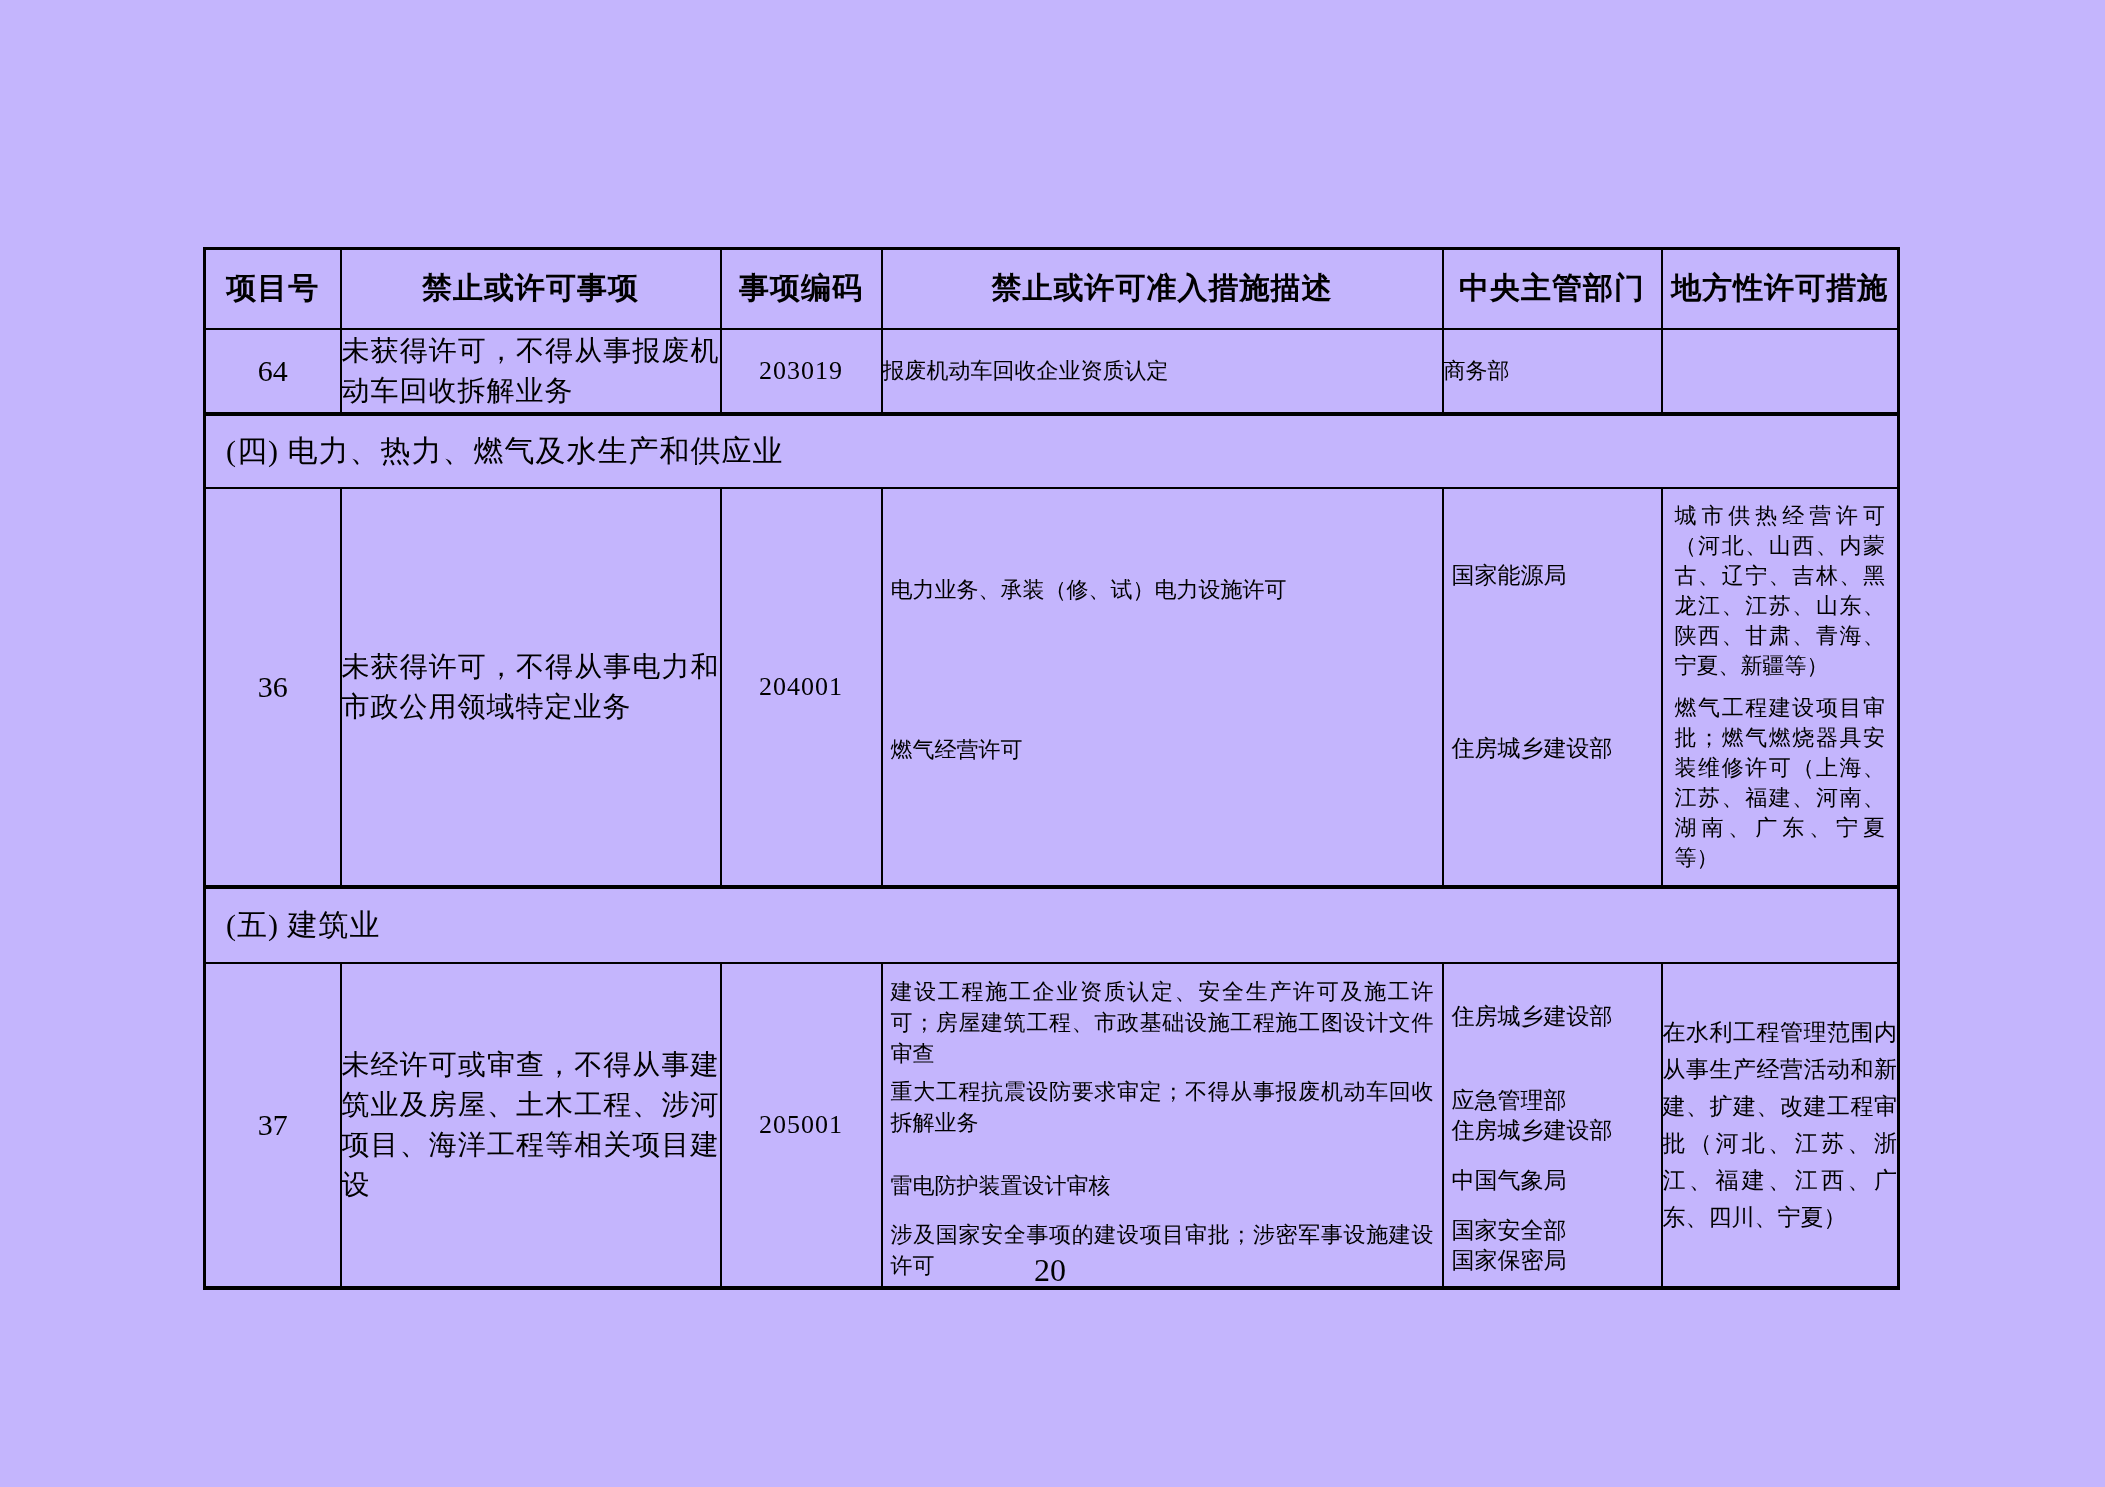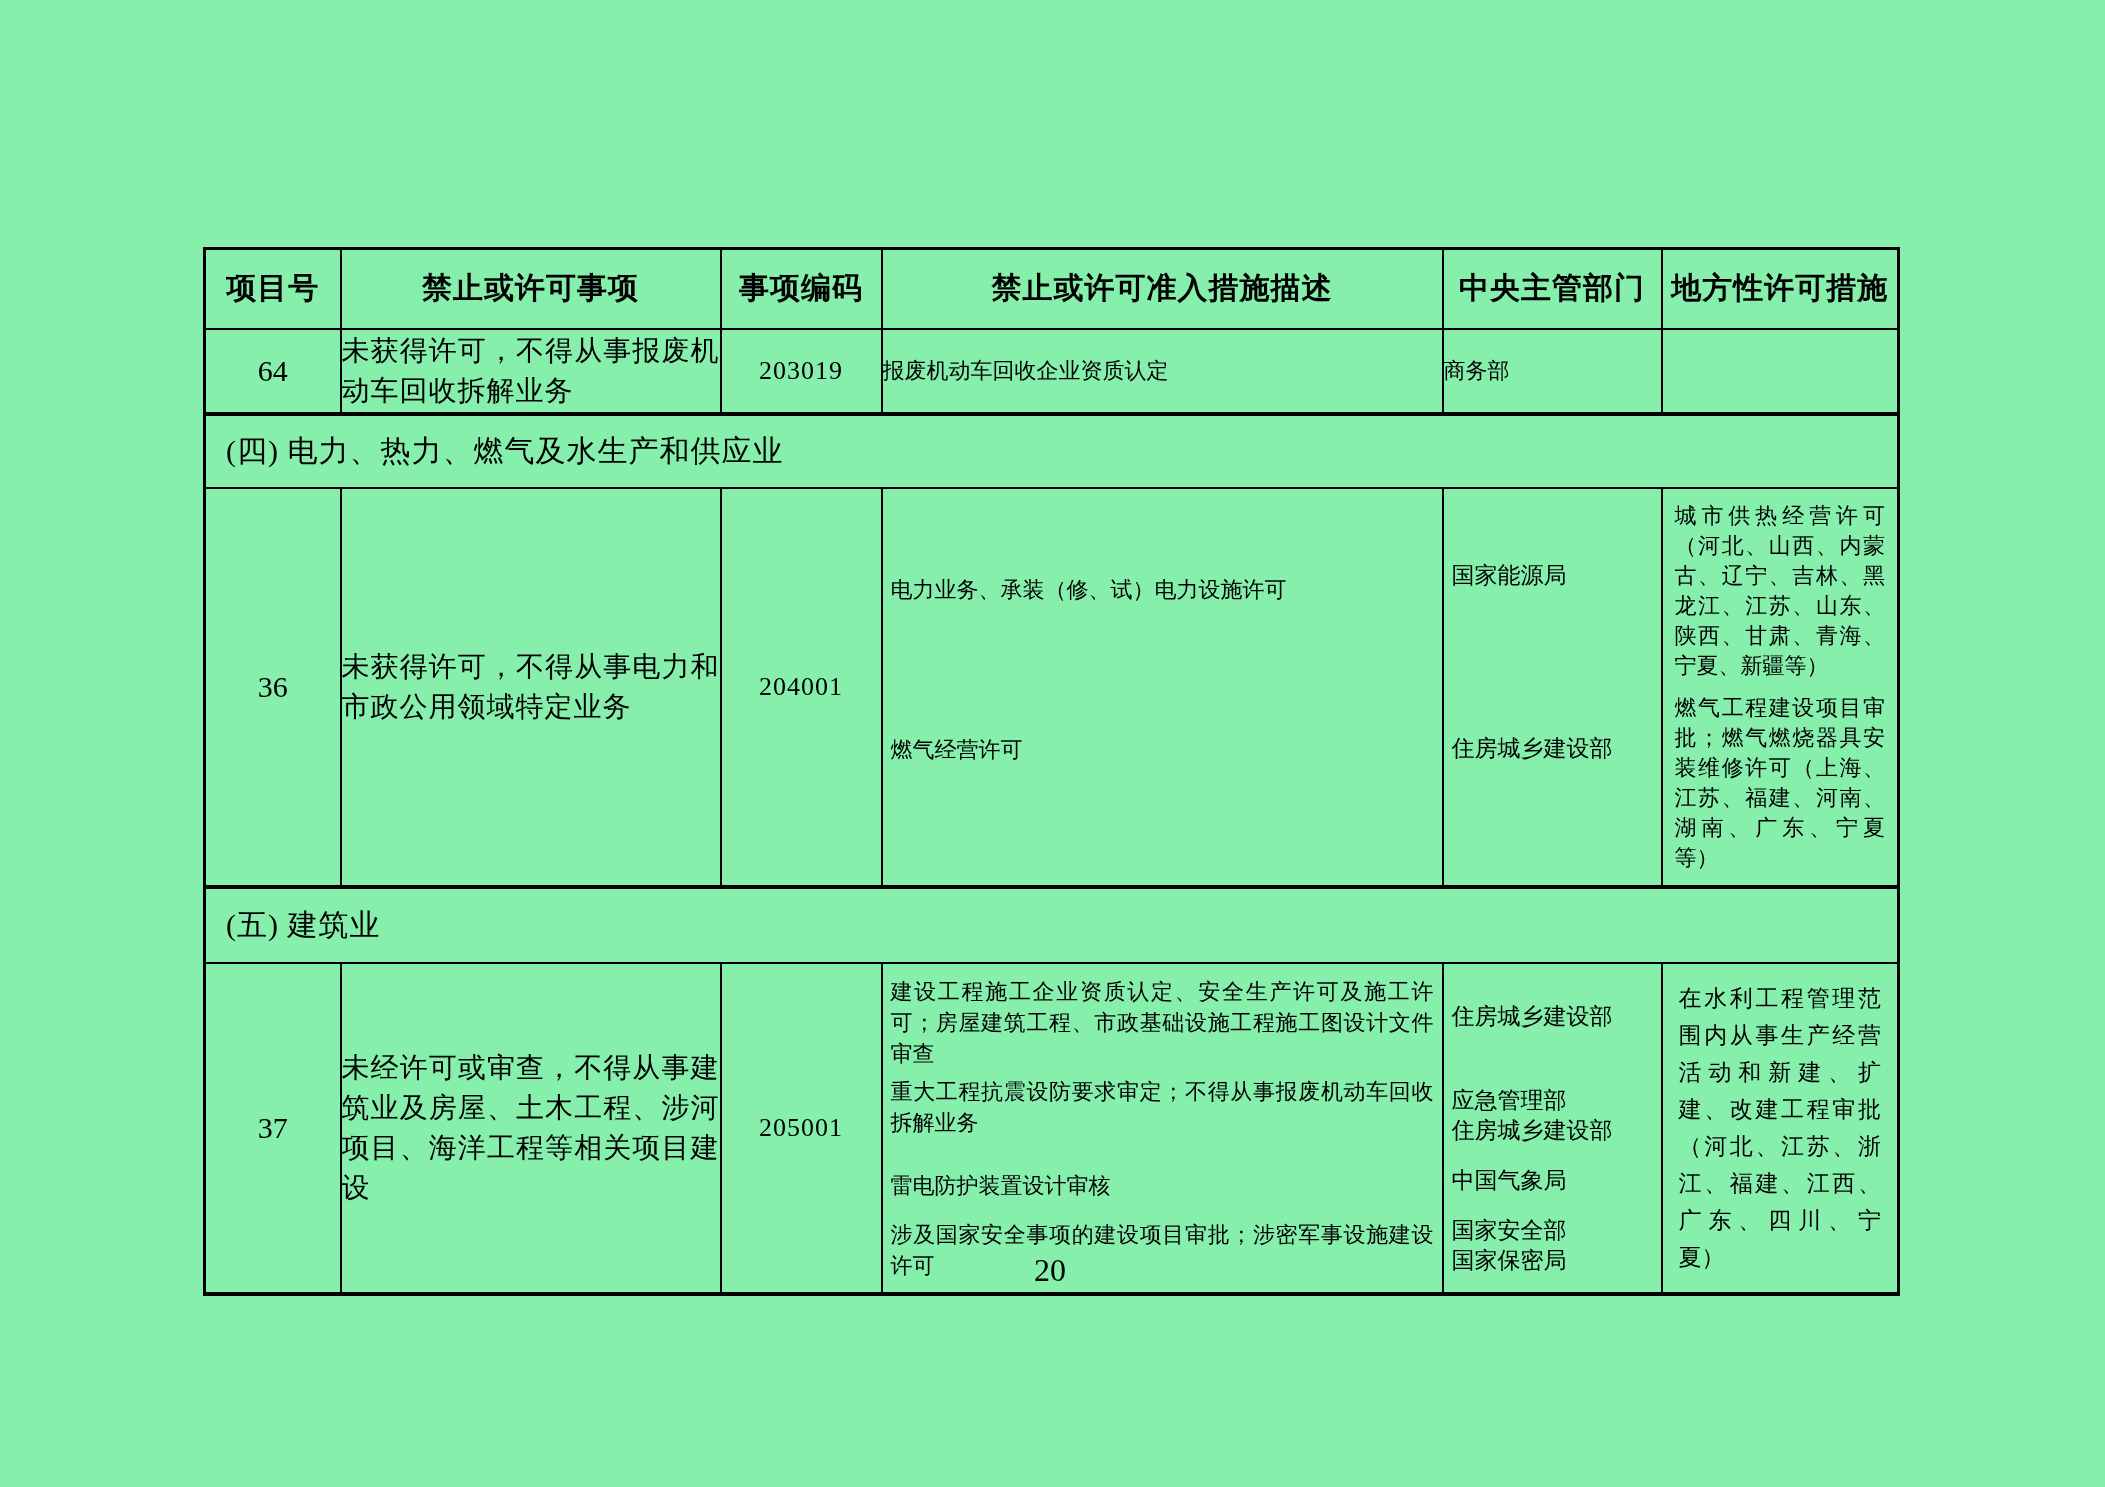--- a/index.html
+++ b/index.html
@@ -9,21 +9,21 @@
     width:2105px;
     height:1487px;
     overflow:hidden;
     font-family:"Liberation Serif","DejaVu Serif",serif;
     color:#000;
   }
   .page{
     position:relative;
     width:2105px;
     height:1487px;
-    background:#86efac;
+    background:#c4b5fd;
   }
   table.nlist{
     position:absolute;
     left:203px;
     top:247px;
     width:1694px;
     border-collapse:collapse;
     table-layout:fixed;
     border:3px solid #000;
   }
@@ -84,21 +84,21 @@
     text-align:justify;
   }
   td.local36 p{margin:12px;}
   td.local37{
     vertical-align:top;
     padding:76px 6px 0 10px;
     font-size:23px;
     line-height:37px;
     text-align:justify;
   }
-  td.local37 p{margin:16px;}
+  td.local37 p{margin:0;}
   tr.secrow td{
     font-size:30px;
     padding-left:20px;
     text-align:left;
     letter-spacing:1px;
   }
   tr.thickbottom td{border-bottom-width:4px;}
   tr.tablebottom td{border-bottom-width:4px;}
   .pagenum{
     position:absolute;

